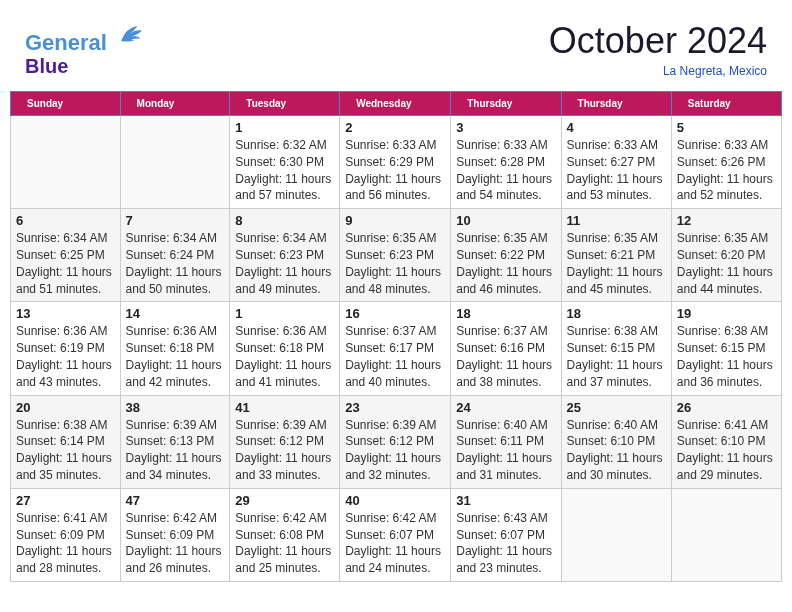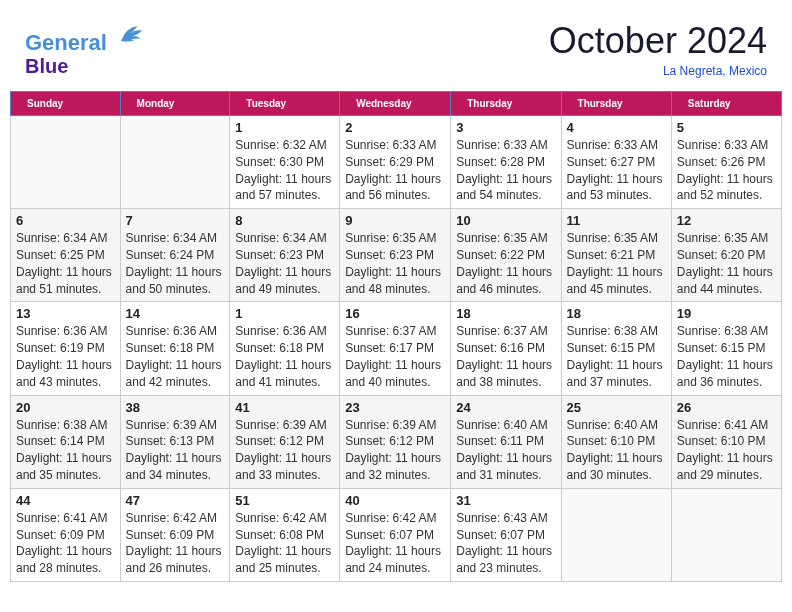--- a/index.html
+++ b/index.html
@@ -310,35 +310,35 @@
         <td>
           <span class="day-num">26</span>
           <div class="day-info" style="white-space: pre-line;">Sunrise: 6:41 AM
 Sunset: 6:10 PM
 Daylight: 11 hours
 and 29 minutes.</div>
         </td>
       </tr>
       <tr>
         <td>
-          <span class="day-num">44</span>
+          <span class="day-num">27</span>
           <div class="day-info" style="white-space: pre-line;">Sunrise: 6:41 AM
 Sunset: 6:09 PM
 Daylight: 11 hours
 and 28 minutes.</div>
         </td>
         <td>
           <span class="day-num">47</span>
           <div class="day-info" style="white-space: pre-line;">Sunrise: 6:42 AM
 Sunset: 6:09 PM
 Daylight: 11 hours
 and 26 minutes.</div>
         </td>
         <td>
-          <span class="day-num">51</span>
+          <span class="day-num">29</span>
           <div class="day-info" style="white-space: pre-line;">Sunrise: 6:42 AM
 Sunset: 6:08 PM
 Daylight: 11 hours
 and 25 minutes.</div>
         </td>
         <td>
           <span class="day-num">40</span>
           <div class="day-info" style="white-space: pre-line;">Sunrise: 6:42 AM
 Sunset: 6:07 PM
 Daylight: 11 hours

